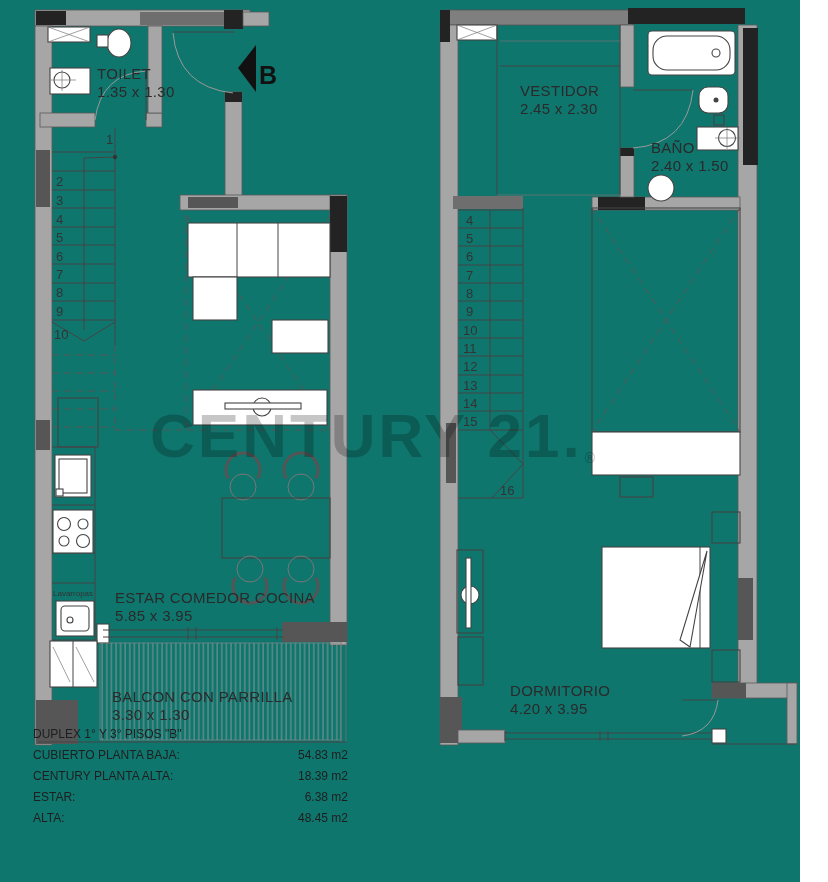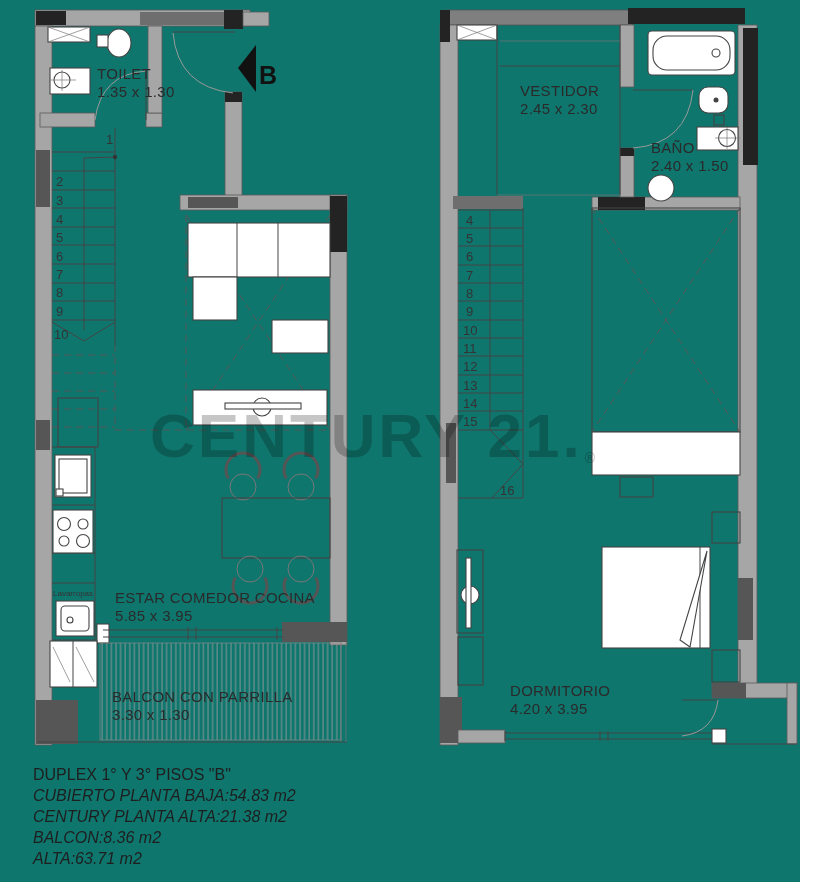--- a/index.html
+++ b/index.html
@@ -25,24 +25,24 @@
   .rlbl{font-family:"Liberation Sans",sans-serif;font-size:15px;fill:#2a2a2a;letter-spacing:0.3px;}
   .snum{font-family:"Liberation Sans",sans-serif;font-size:13px;fill:#333;}
   .tiny{font-family:"Liberation Sans",sans-serif;font-size:8px;fill:#333;}
   .blbl{font-family:"Liberation Sans",sans-serif;font-size:25px;fill:#111;font-weight:600;}
   
   .wm{position:absolute;left:150px;top:400px;z-index:2;white-space:nowrap;
       font-size:62px;font-weight:bold;letter-spacing:3px;color:#c6c6c6;
       mix-blend-mode:multiply;font-family:Liberation Sans, sans-serif;}
   .wm .reg{font-size:14px;letter-spacing:0;position:relative;top:6px;margin-left:2px;}
   
-  .summary{position:absolute;left:33px;top:764px;z-index:3;width:315px;
-           font-size:16px;line-height:21px;color:#1e1e1e;}
+  .summary{position:absolute;left:33px;top:724px;z-index:3;width:315px;
+           font-size:12px;line-height:21px;color:#1e1e1e;}
   .s-title{margin-bottom:0;}
-  .s-row{display:flex;font-style:italic;}
+  .s-row{display:flex;justify-content:space-between;}
   .s-row .val{text-align:right;}
 </style>
 </head>
 <body>
 
 <div class="canvas">
 
 <svg class="plan-svg" width="828" height="882" viewBox="0 0 828 882">
   <defs>
     <pattern id="hatch" width="4.6" height="10" patternUnits="userSpaceOnUse">
@@ -370,25 +370,25 @@
 <div class="wm"><span>CENTURY 21.</span><span class="reg">®</span></div>
 
 <div class="summary">
   <div class="s-title">DUPLEX 1° Y 3° PISOS "B"</div>
   <div class="s-row">
     <span class="lab">CUBIERTO PLANTA BAJA:</span>
     <span class="val">54.83 m2</span>
   </div>
   <div class="s-row">
     <span class="lab">CENTURY PLANTA ALTA:</span>
-    <span class="val">21.38 m2</span>
+    <span class="val">18.39 m2</span>
   </div>
   <div class="s-row">
-    <span class="lab">BALCON:</span>
-    <span class="val">8.36 m2</span>
+    <span class="lab">ESTAR:</span>
+    <span class="val">6.38 m2</span>
   </div>
   <div class="s-row">
     <span class="lab">ALTA:</span>
-    <span class="val">63.71 m2</span>
+    <span class="val">48.45 m2</span>
   </div>
 </div>
 
 </div>
 
 </body></html>

